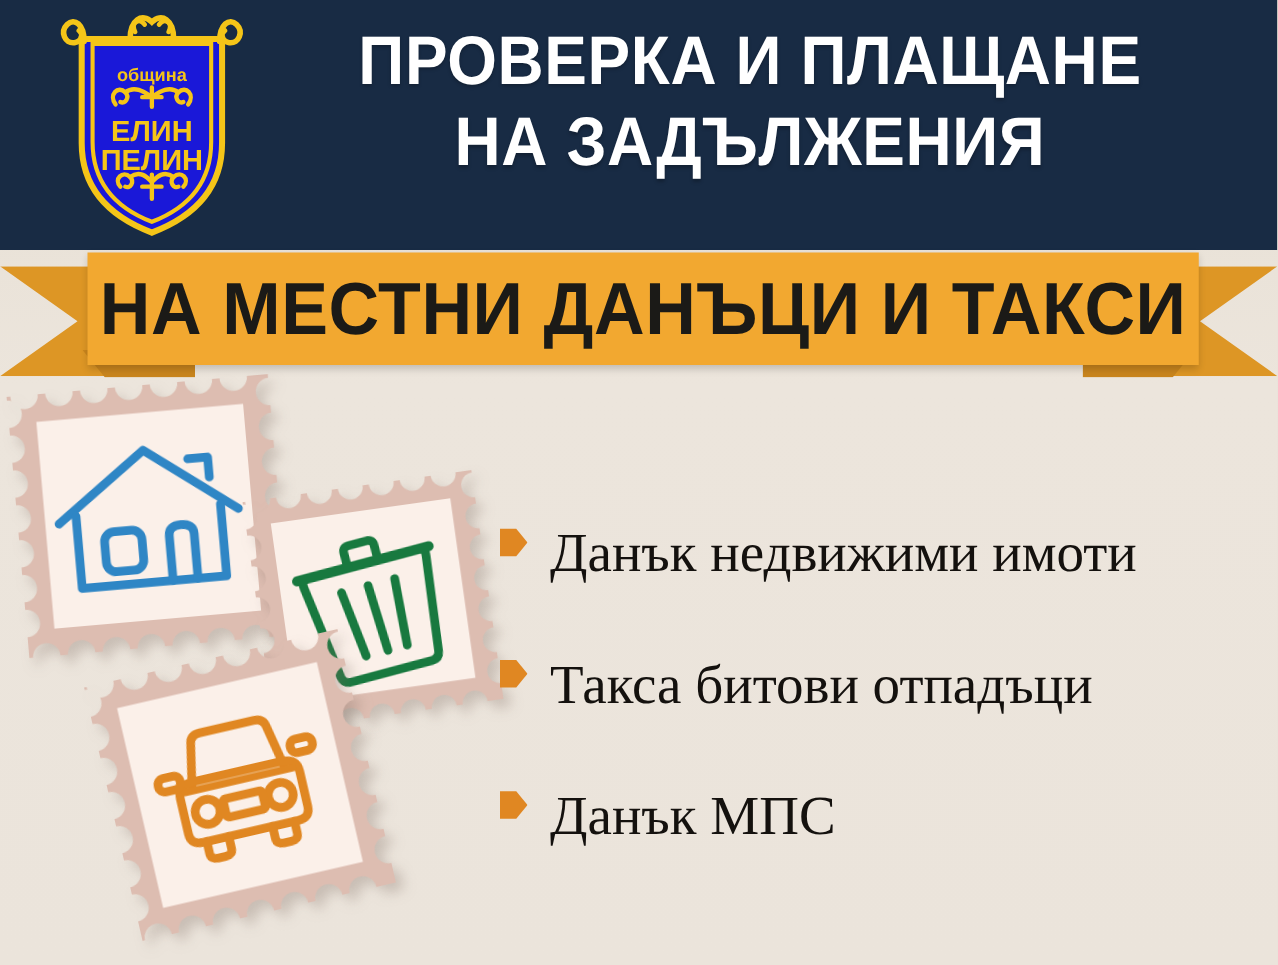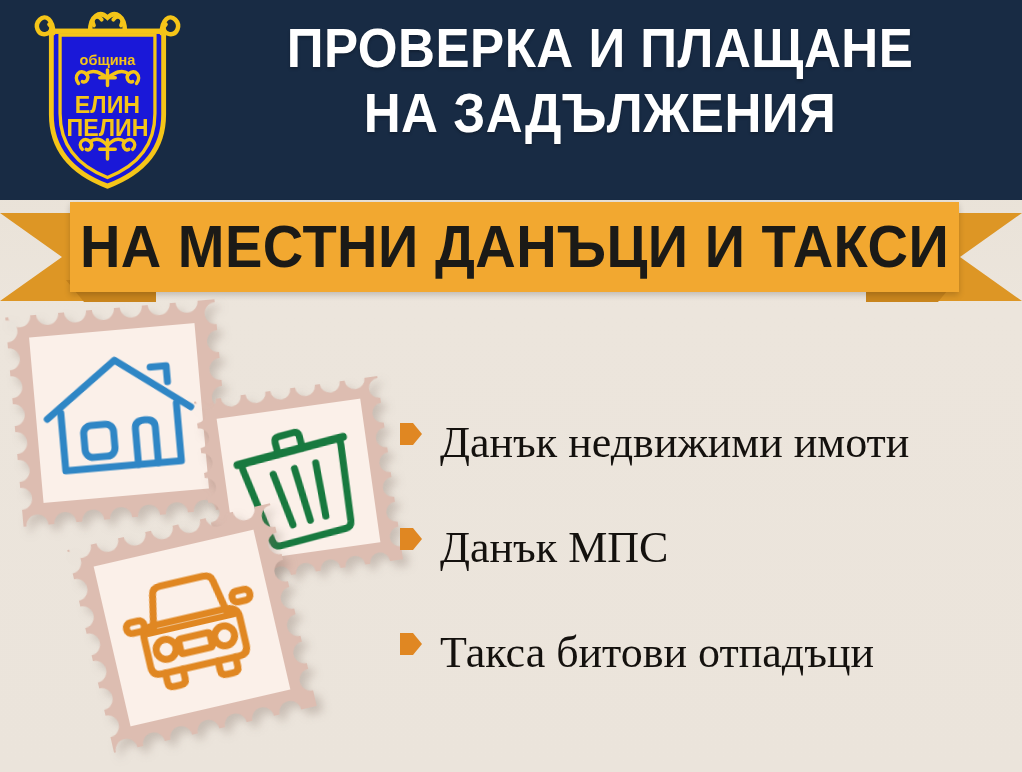--- a/index.html
+++ b/index.html
@@ -33,21 +33,21 @@
   }
   .header-inner {
     position: relative;
     width: 100%;
     height: 100%;
   }
 
   
   .crest {
     position: absolute;
-    left: 30px;
+    left: 44px;
     top: 8px;
     width: 155px;
     height: 182px;
   }
   .crest svg { display:block; width:100%; height:100%; }
 
   .header-title {
     position: absolute;
     left: 190px;
     top: 16px;
@@ -399,27 +399,27 @@
       </span>
       <span class="bullet-label">Данък недвижими имоти</span>
     </div>
 
     <div class="bullet-row">
       <span class="bullet-marker">
         <svg viewBox="0 0 22 26" xmlns="http://www.w3.org/2000/svg">
           <path d="M0 2 L13 2 L22 13 L13 24 L0 24 Z" fill="#e08722"></path>
         </svg>
       </span>
-      <span class="bullet-label">Данък МПС</span>
+      <span class="bullet-label">Такса битови отпадъци</span>
     </div>
 
     <div class="bullet-row">
       <span class="bullet-marker">
         <svg viewBox="0 0 22 26" xmlns="http://www.w3.org/2000/svg">
           <path d="M0 2 L13 2 L22 13 L13 24 L0 24 Z" fill="#e08722"></path>
         </svg>
       </span>
-      <span class="bullet-label">Такса битови отпадъци</span>
+      <span class="bullet-label">Данък МПС</span>
     </div>
 
   </div>
 
 </div>
 
 </body></html>

